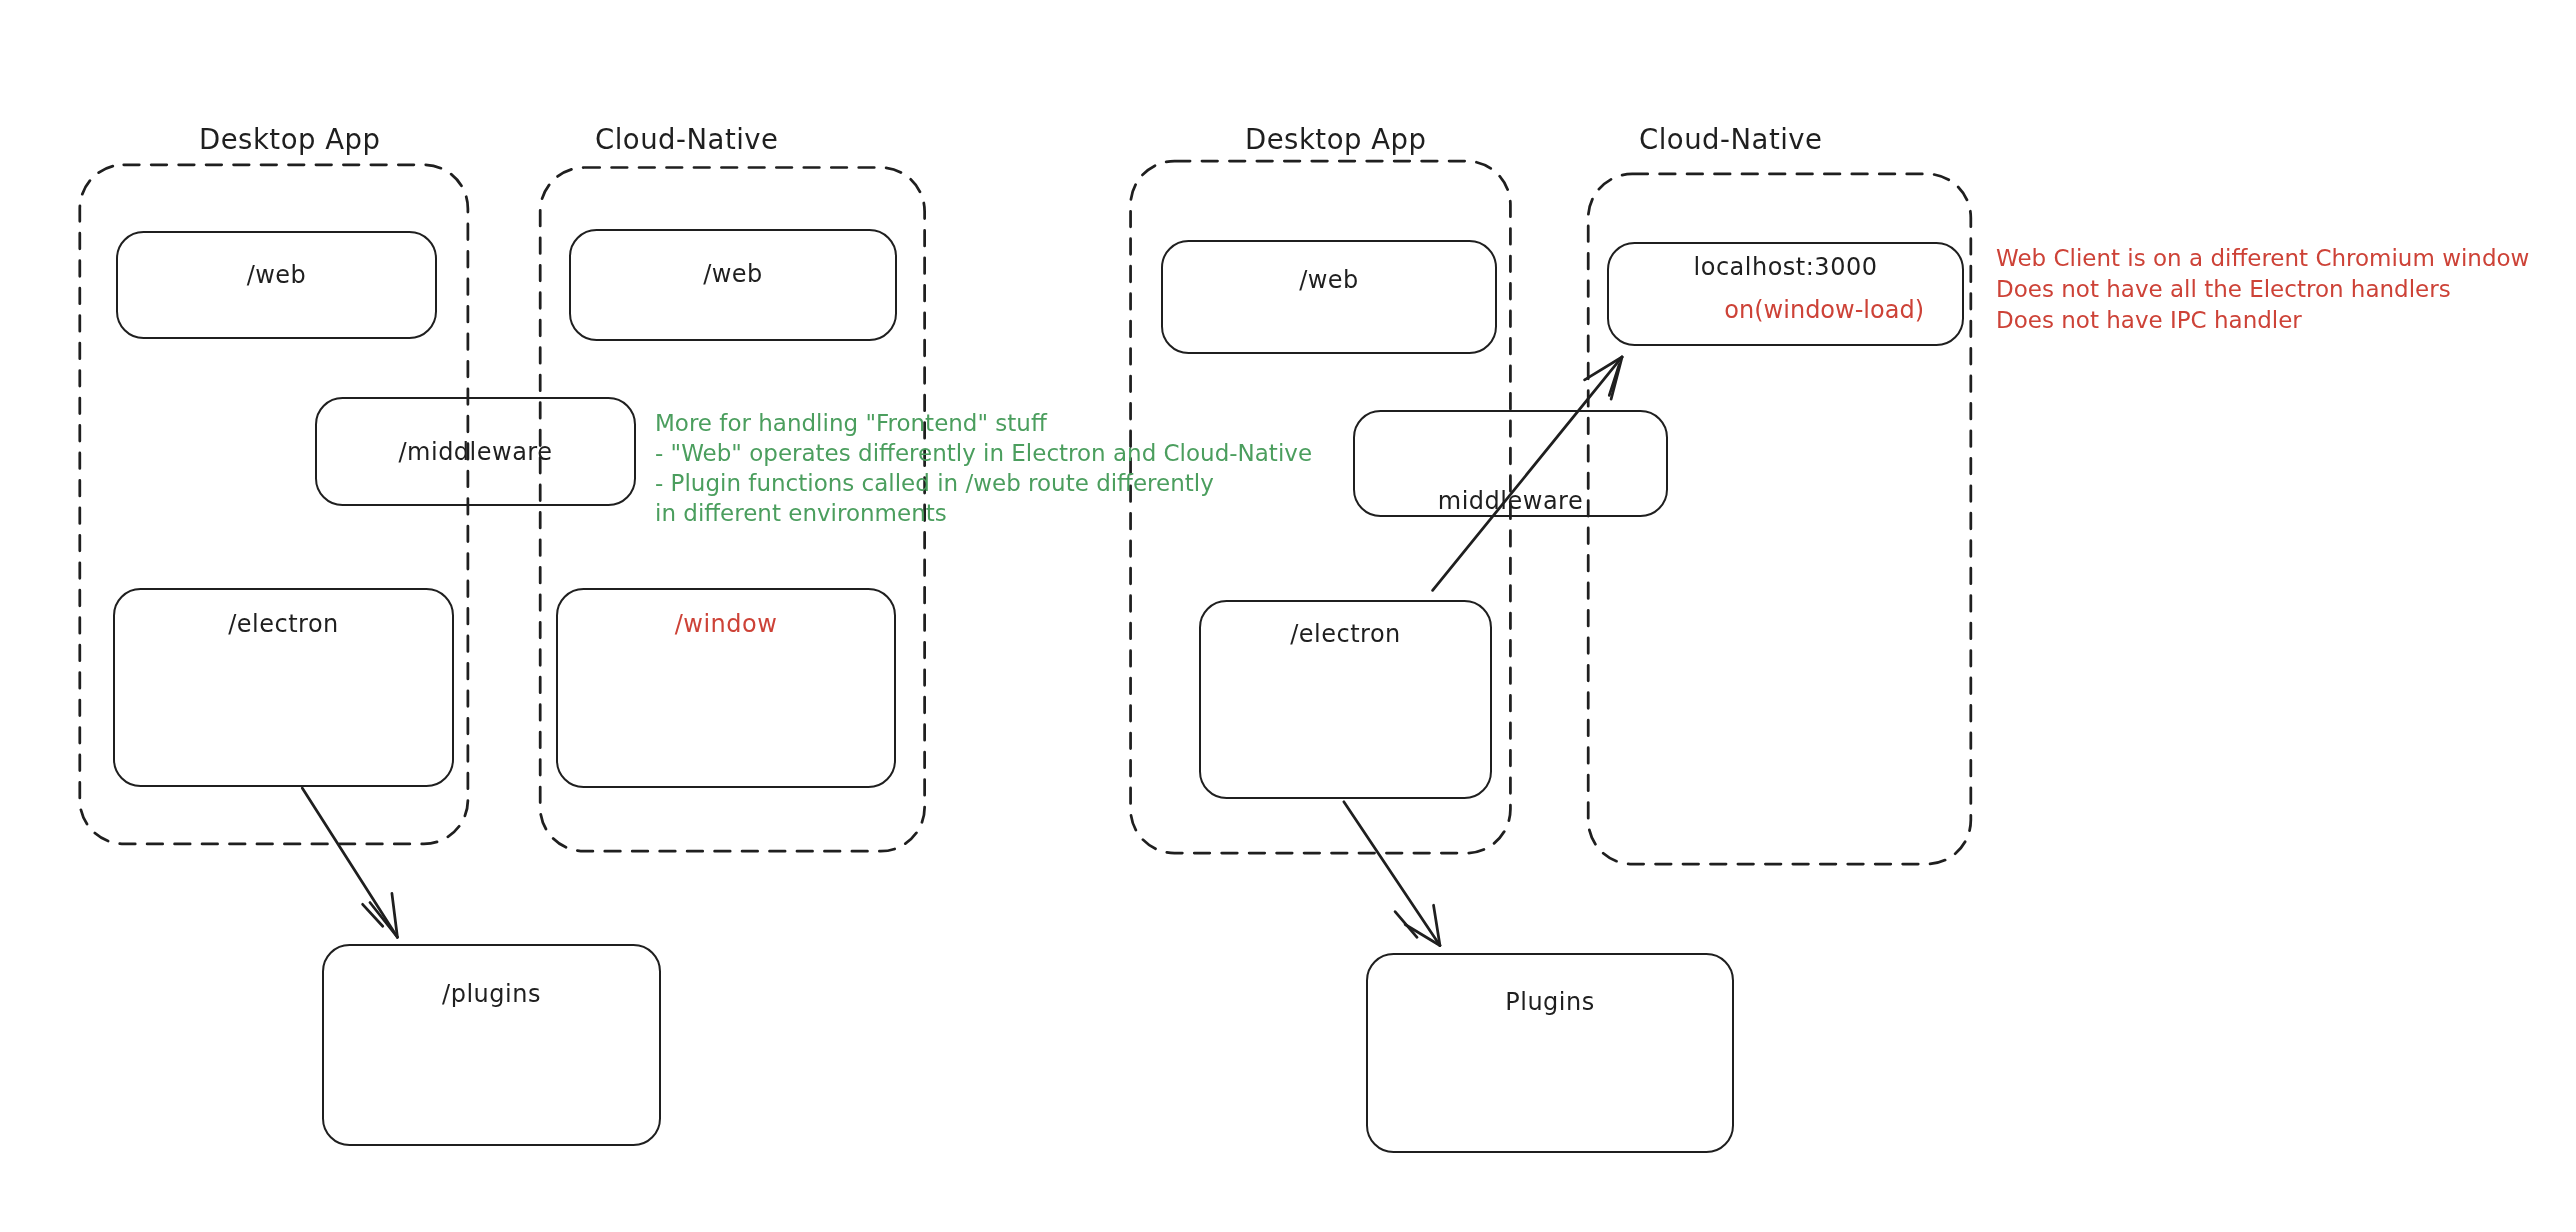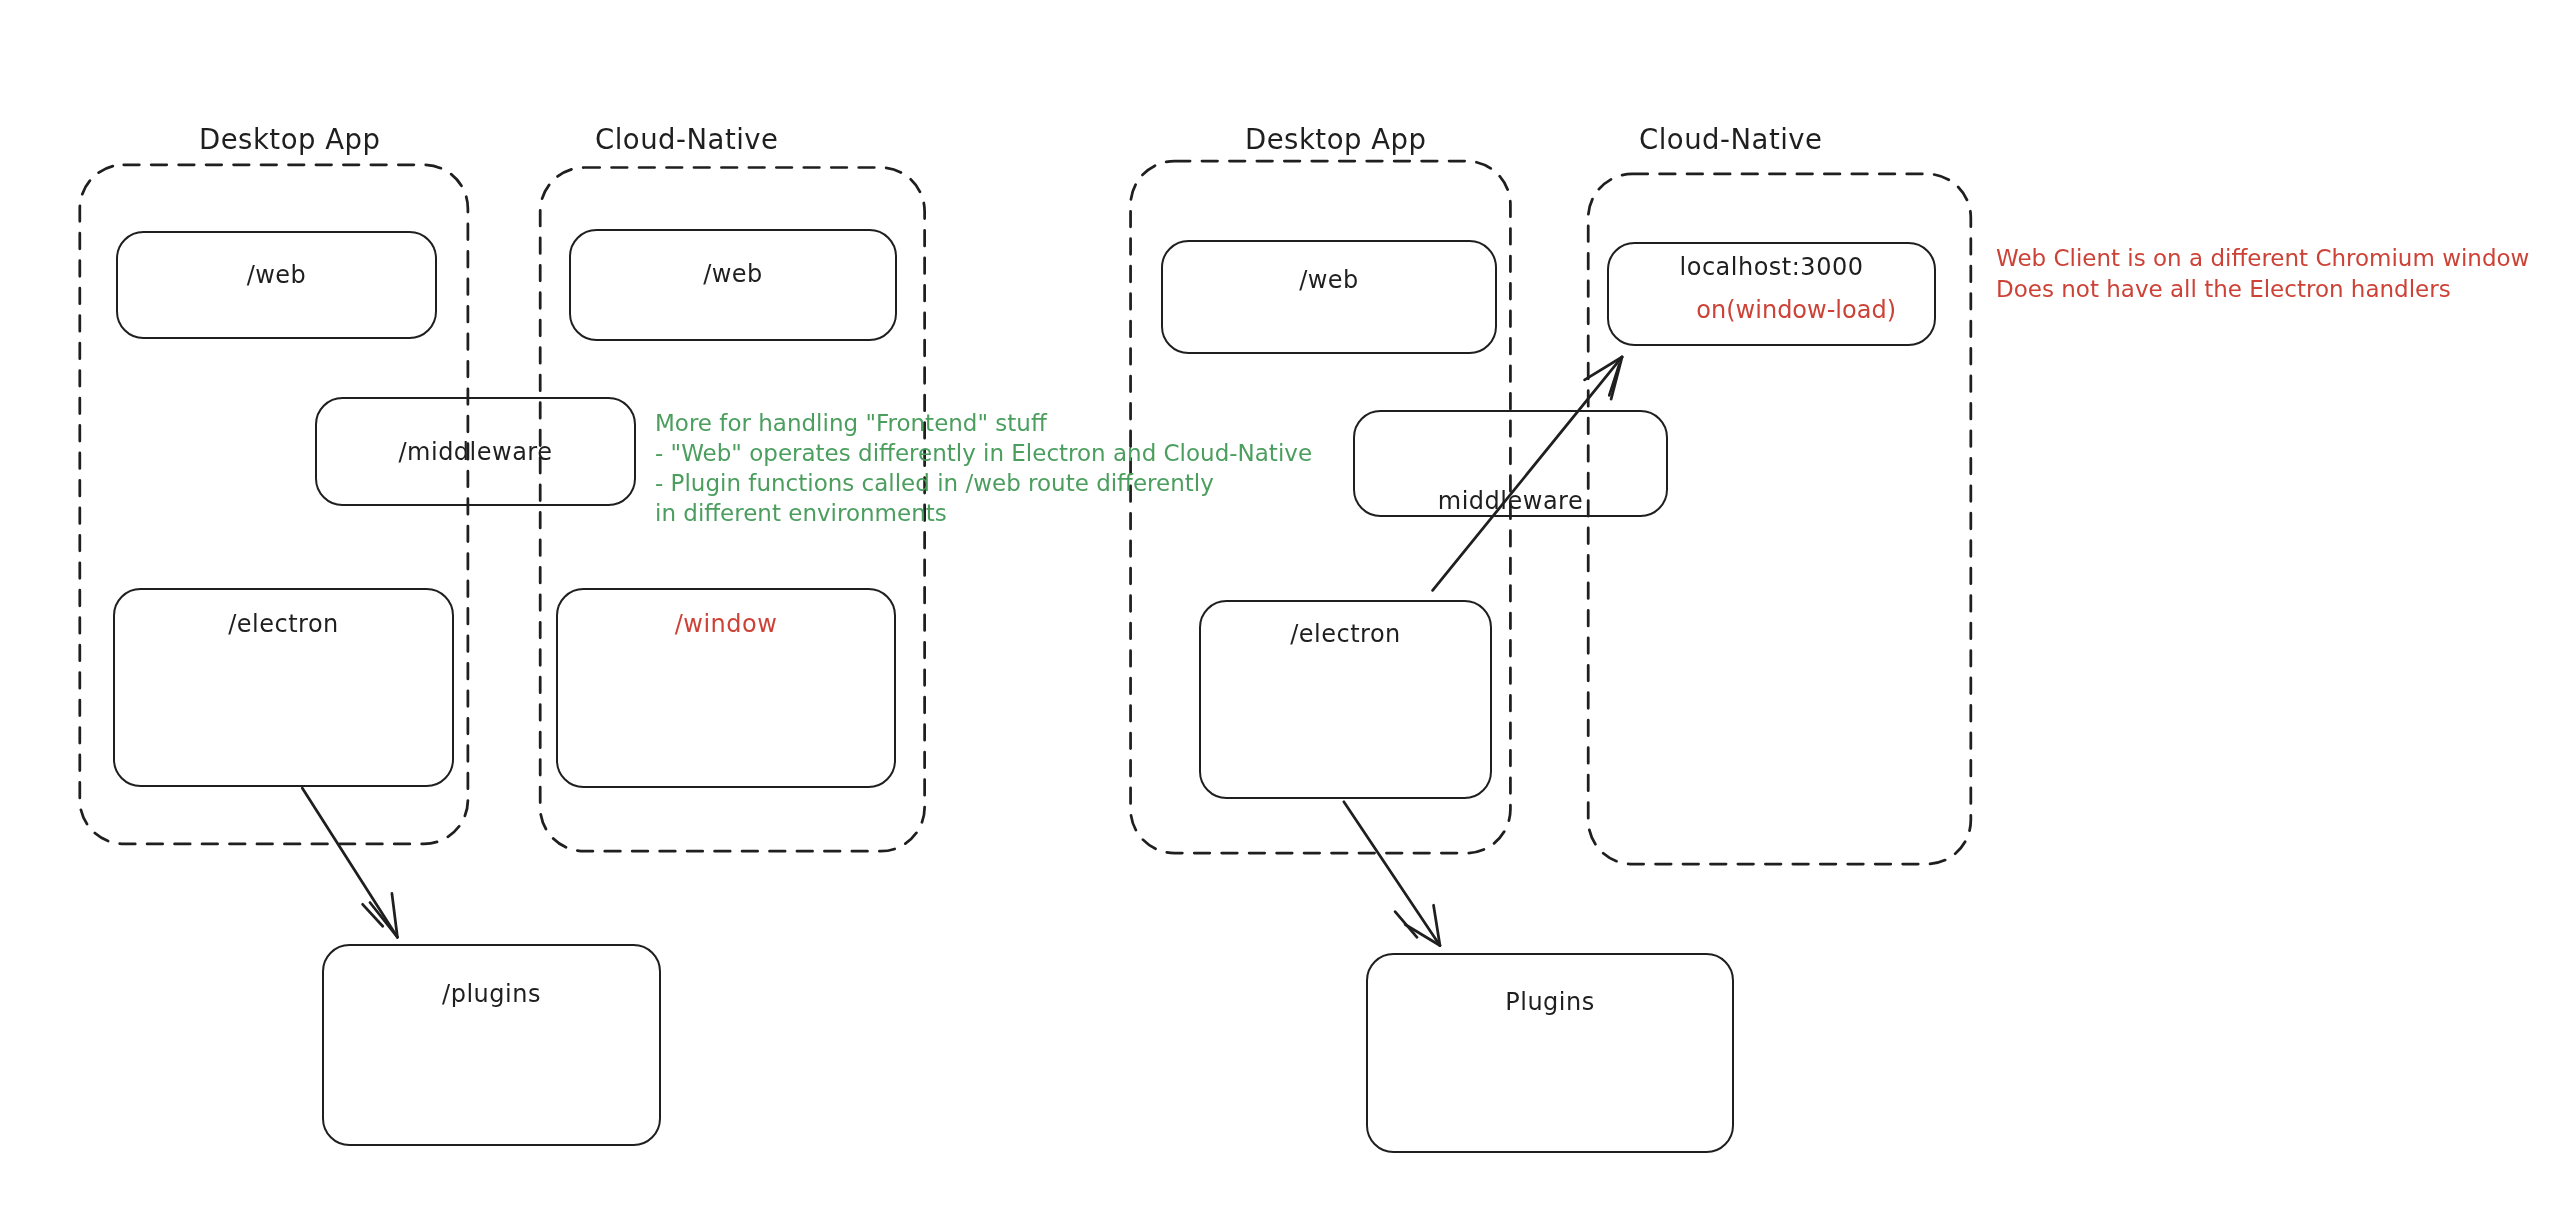--- a/index.html
+++ b/index.html
@@ -134,21 +134,21 @@
   </div>
 
   <div class="box" style="left:322px; top:944px; width:339px; height:202px; padding-top:34px;">
     <span class="box-label">/plugins</span>
   </div>
 
   <div class="box" style="left:1161px; top:240px; width:336px; height:114px; padding-top:24px;">
     <span class="box-label">/web</span>
   </div>
 
-  <div class="box" style="left:1607px; top:242px; width:329px; height:104px; padding-top:9.2px;">
+  <div class="box" style="left:1607px; top:242px; width:357px; height:104px; padding-top:9.2px;">
     <span class="box-label">localhost:3000</span>
     <span class="localhost-sub">on(window-load)</span>
   </div>
 
   <div class="box center-label" style="left:1353px; top:410px; width:315px; height:107px;justify-content:flex-end;">
     <span class="box-label">middleware</span>
   </div>
 
   <div class="box" style="left:1199px; top:600px; width:293px; height:199px; padding-top:18.3px;">
     <span class="box-label">/electron</span>
@@ -161,16 +161,17 @@
   <div class="annotation green" style="left:655px; top:408px;">
     <div>More for handling "Frontend" stuff</div>
     <div>- "Web" operates differently in Electron and Cloud-Native</div>
     <div>- Plugin functions called in /web route differently</div>
     <div>in different environments</div>
   </div>
 
   <div class="annotation red" style="left:1996px; top:243px;">
     <div>Web Client is on a different Chromium window</div>
     <div>Does not have all the Electron handlers</div>
+    <div>Does not have IPC handler</div>
   </div>
 
 </div>
 
 
 </body></html>

